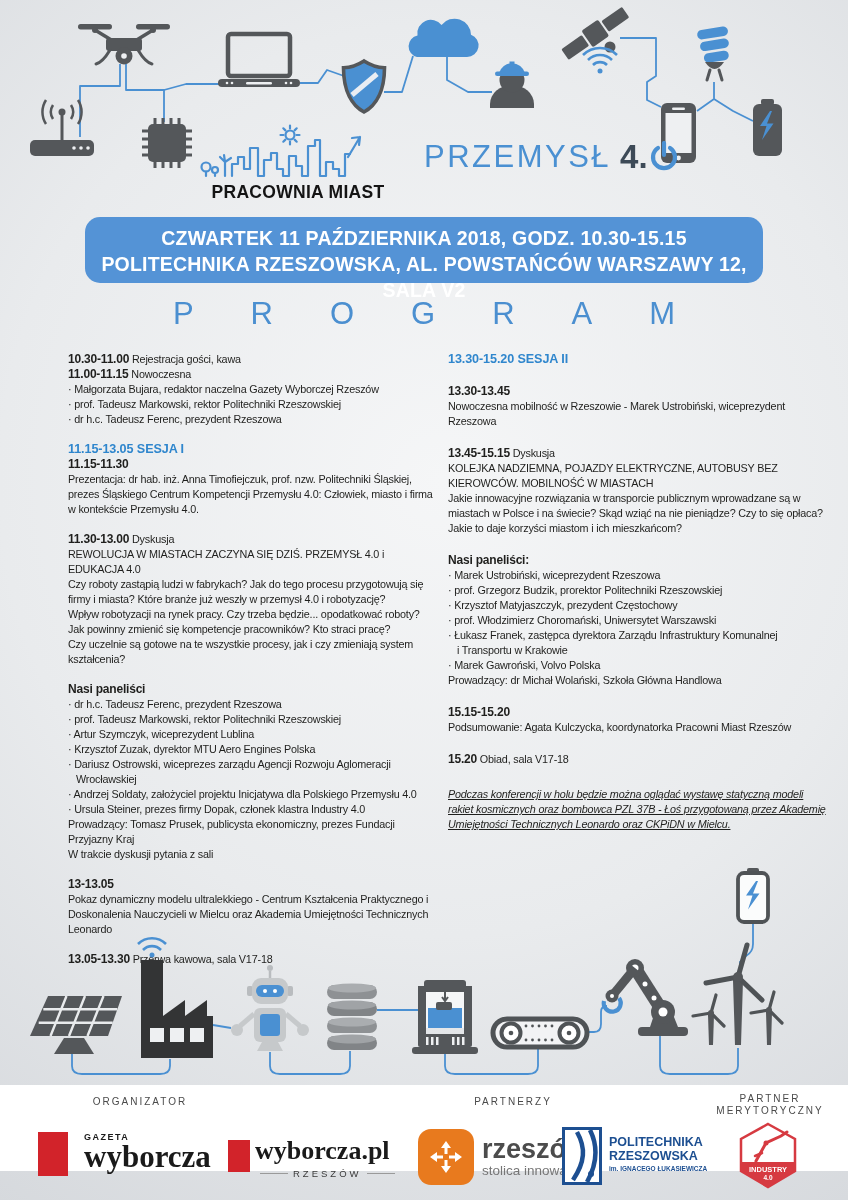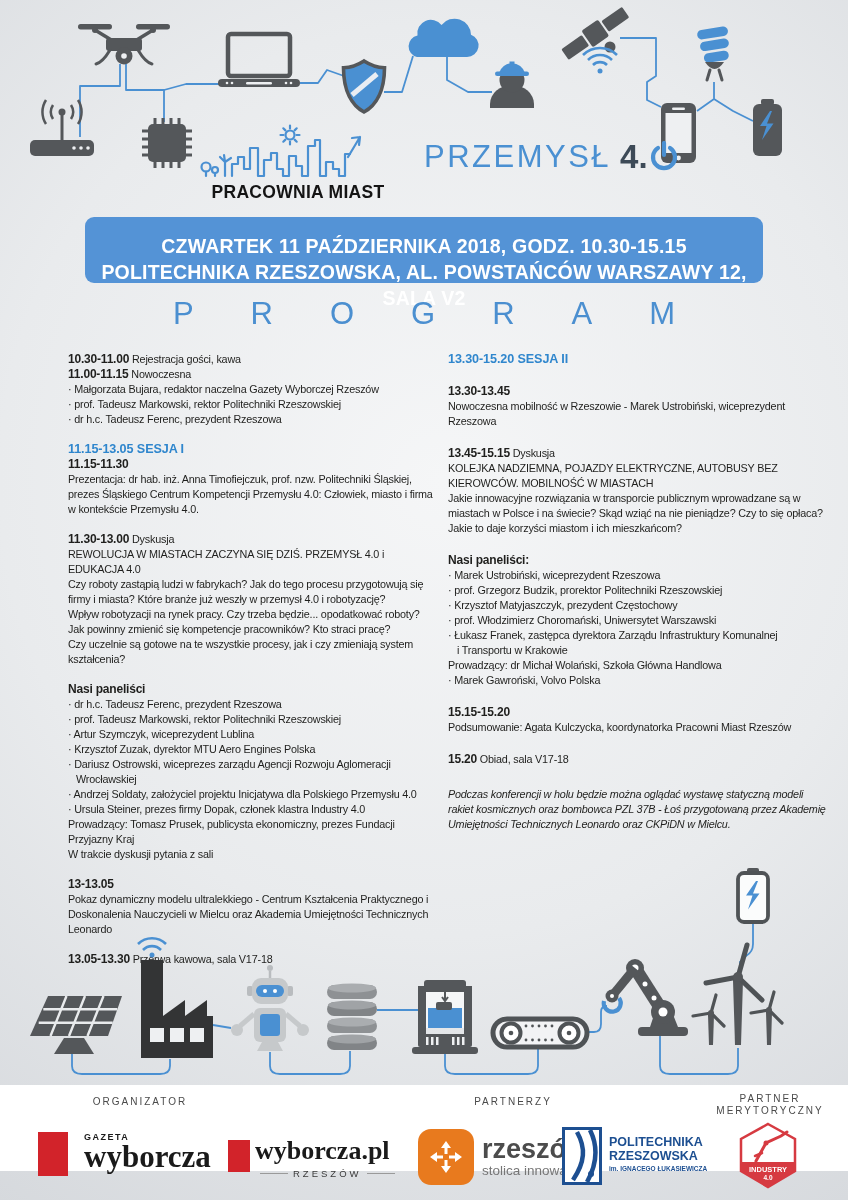--- a/index.html
+++ b/index.html
@@ -13,22 +13,22 @@
   
   .pm-logo{position:absolute;left:198px;top:124px;width:200px;text-align:center;}
   .pm-label{margin-top:2px;font-size:17.5px;font-weight:700;letter-spacing:.3px;color:#141414;}
   
   .title{position:absolute;left:424px;top:138px;display:flex;align-items:center;}
   .title .main{font-size:31px;letter-spacing:2.5px;color:#4a90d2;font-weight:400;}
   .title .t40{font-size:33px;font-weight:800;color:#3d4a57;margin-left:9px;}
   .title .power{margin-left:2px;margin-top:-2px;}
   
   .banner{position:absolute;left:85px;top:217px;width:678px;height:66px;background:#5493d6;
-    border-radius:9px;color:#fff;text-align:center;font-weight:700;font-size:19.5px;
-    line-height:26px;padding-top:16px;box-sizing:border-box;letter-spacing:.2px;}
+    border-radius:15px;color:#fff;text-align:center;font-weight:700;font-size:19.5px;
+    line-height:26px;padding-top:8px;box-sizing:border-box;letter-spacing:.2px;}
   
   .program-heading{position:absolute;left:0;top:296px;width:848px;text-align:center;
     font-size:31px;color:#4b8fd0;letter-spacing:57px;padding-left:57px;box-sizing:border-box;font-weight:400;}
   
   .col{position:absolute;top:352px;font-size:10.8px;line-height:15px;letter-spacing:-.2px;color:#1f1f1d;}
   .col-left{left:68px;width:374px;}
   .col-right{left:448px;width:382px;}
   .pblock{margin-top:15px;}
   .pblock:first-child{margin-top:0;}
   .pline .b{font-weight:700;font-size:12px;letter-spacing:-.2px;}
@@ -274,31 +274,31 @@
         <div class="pline plain"><span>Jakie innowacyjne rozwiązania w transporcie publicznym wprowadzane są w miastach w Polsce i na świecie? Skąd wziąć na nie pieniądze? Czy to się opłaca? Jakie to daje korzyści miastom i ich mieszkańcom?</span></div>
       </div>
       <div class="pblock" style="margin-top: 17px;">
         <div class="pline bhead"><span class="b">Nasi paneliści:</span></div>
         <div class="pline plain bullet"><span>· </span><span>Marek Ustrobiński, wiceprezydent Rzeszowa</span></div>
         <div class="pline plain bullet"><span>· </span><span>prof. Grzegorz Budzik, prorektor Politechniki Rzeszowskiej</span></div>
         <div class="pline plain bullet"><span>· </span><span>Krzysztof Matyjaszczyk, prezydent Częstochowy</span></div>
         <div class="pline plain bullet"><span>· </span><span>prof. Włodzimierz Choromański, Uniwersytet Warszawski</span></div>
         <div class="pline plain bullet"><span>· </span><span>Łukasz Franek, zastępca dyrektora Zarządu Infrastruktury Komunalnej</span></div>
         <div class="pline indent"><span>i Transportu w Krakowie</span></div>
+        <div class="pline plain bullet"><span>· </span><span>Marek Gawroński, Volvo Polska</span></div>
         <div class="pline plain"><span>Prowadzący: dr Michał Wolański, Szkoła Główna Handlowa</span></div>
-        <div class="pline plain bullet"><span>· </span><span>Marek Gawroński, Volvo Polska</span></div>
       </div>
       <div class="pblock" style="margin-top: 17px;">
         <div class="pline bhead"><span class="b">15.15-15.20</span></div>
         <div class="pline plain"><span>Podsumowanie: Agata Kulczycka, koordynatorka Pracowni Miast Rzeszów</span></div>
       </div>
       <div class="pblock" style="margin-top: 17px;">
         <div class="pline time"><span class="b">15.20</span><span> Obiad, sala V17-18</span></div>
       </div>
-      <div class="pblock" style="margin-top: 20px;">
+      <div class="pblock" style="margin-top: 20px; text-decoration: underline;">
         <div class="pline italic"><span>Podczas konferencji w holu będzie można oglądać wystawę statyczną modeli rakiet kosmicznych oraz bombowca PZL 37B - Łoś przygotowaną przez Akademię Umiejętności Technicznych Leonardo oraz CKPiDN w Mielcu.</span></div>
       </div>
     </div>
 
   <svg class="band band-bottom" width="848" height="225" viewBox="0 0 848 225">
     <g fill="none" stroke="#4a90d2" stroke-width="1.8" stroke-linejoin="round">
       <path d="M72,194 L72,206 Q72,214 82,214 L160,214 Q170,214 170,206 L170,199"></path>
       <path d="M213,165 L231,168"></path>
       <path d="M270,192 L270,206 Q270,214 280,214 L340,214 Q350,214 350,206 L350,191"></path>
       <path d="M377,150 L418,150"></path>

